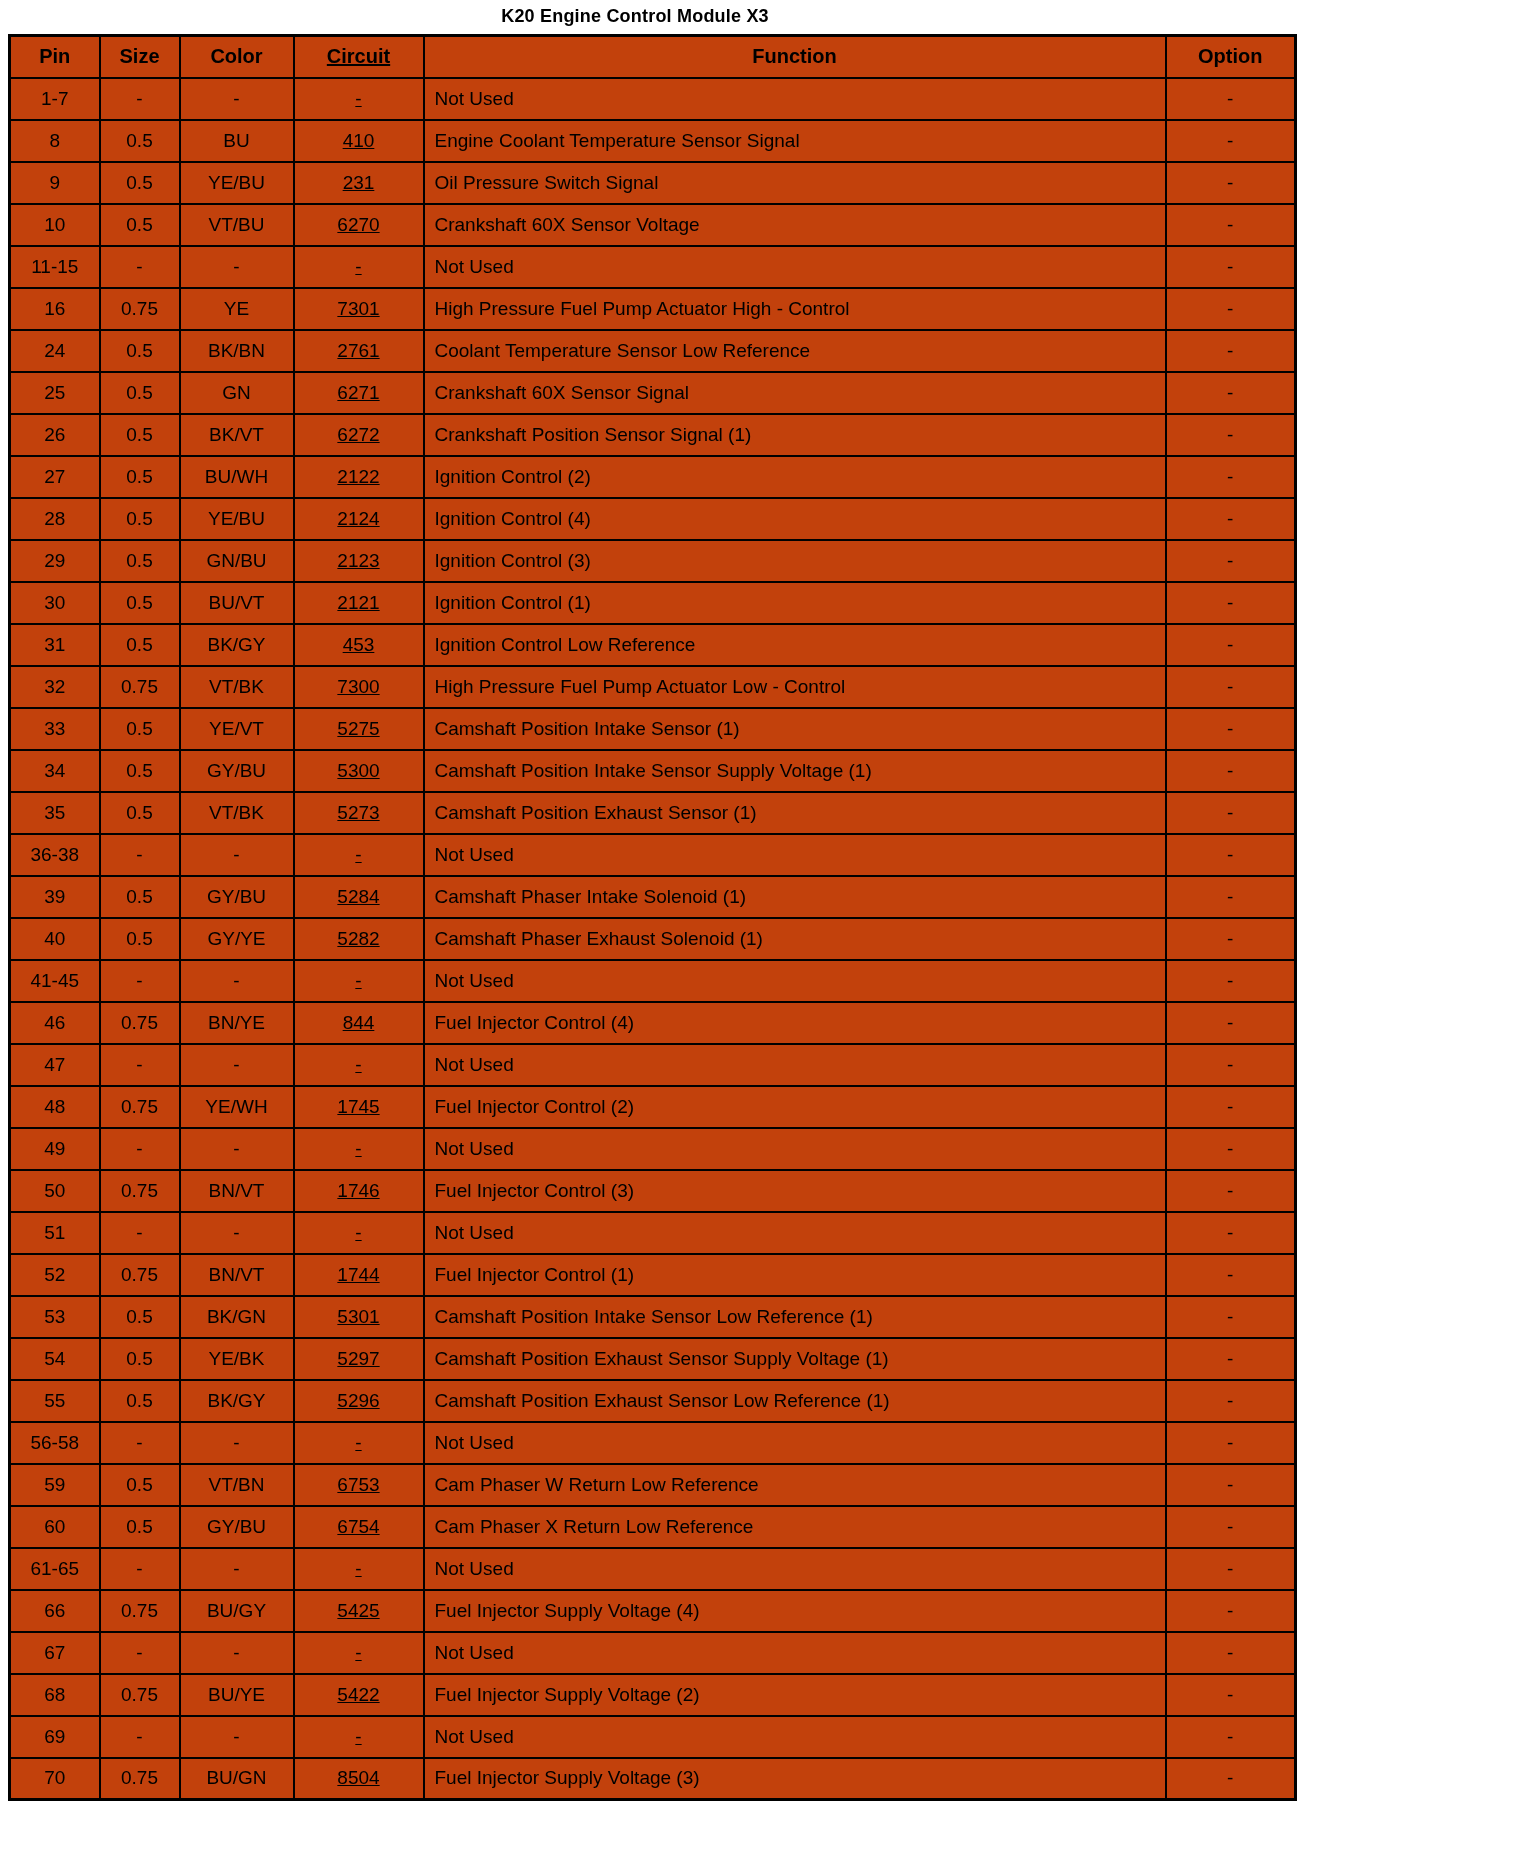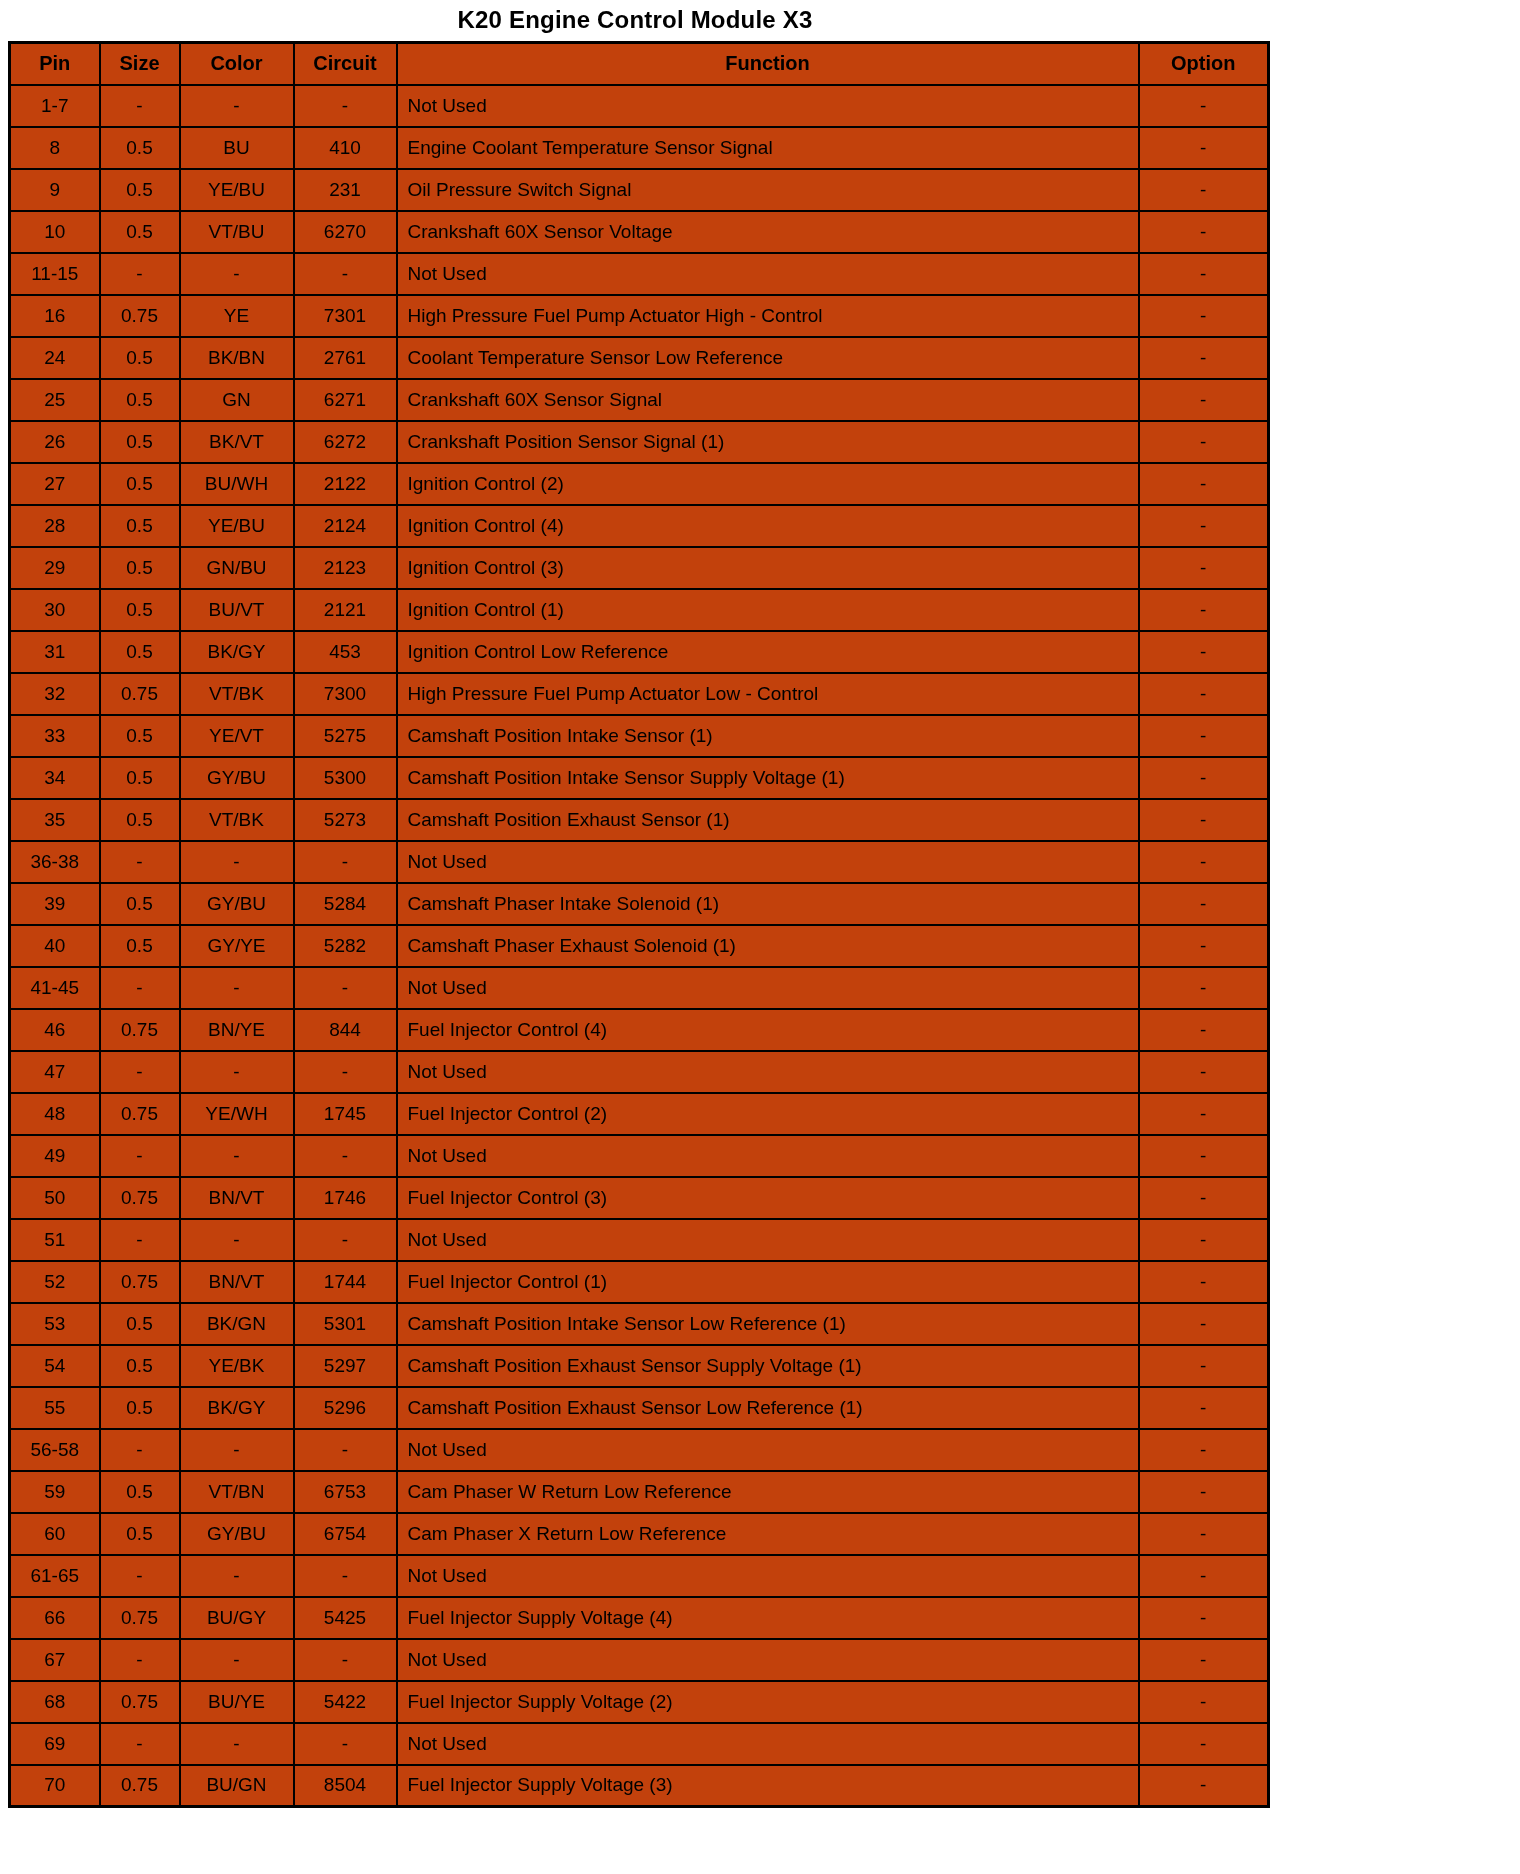--- a/index.html
+++ b/index.html
@@ -15,21 +15,21 @@
     color: #000000;
     -webkit-font-smoothing: antialiased;
   }
   .page {
     padding: 4px 0 0 8px;
   }
   .title {
     width: 1254px;
     text-align: center;
     font-weight: bold;
-    font-size: 24px;
+    font-size: 18px;
     letter-spacing: 0.2px;
     padding: 2px 0 7px 0;
   }
   table.pinout {
     border-collapse: collapse;
     table-layout: fixed;
     width: 1254px;
     border: 3px solid #000000;
     background: #c2410c;
   }
@@ -48,21 +48,21 @@
     font-size: 20px;
     font-weight: bold;
   }
   table.pinout td.col-4 {
     text-align: left;
     padding-left: 10px;
   }
   .col-0 { width: 90px; }
   .col-1 { width: 80px; }
   .col-2 { width: 114px; }
-  .col-3 { width: 103px; }
+  .col-3 { width: 130px; text-decoration: underline; }
   .col-4 { width: 742px; }
   .col-5 { width: 130px; }
 </style>
 </head>
 <body>
 
 <div class="page">
 
   <div class="title">K20 Engine Control Module X3</div>
 

